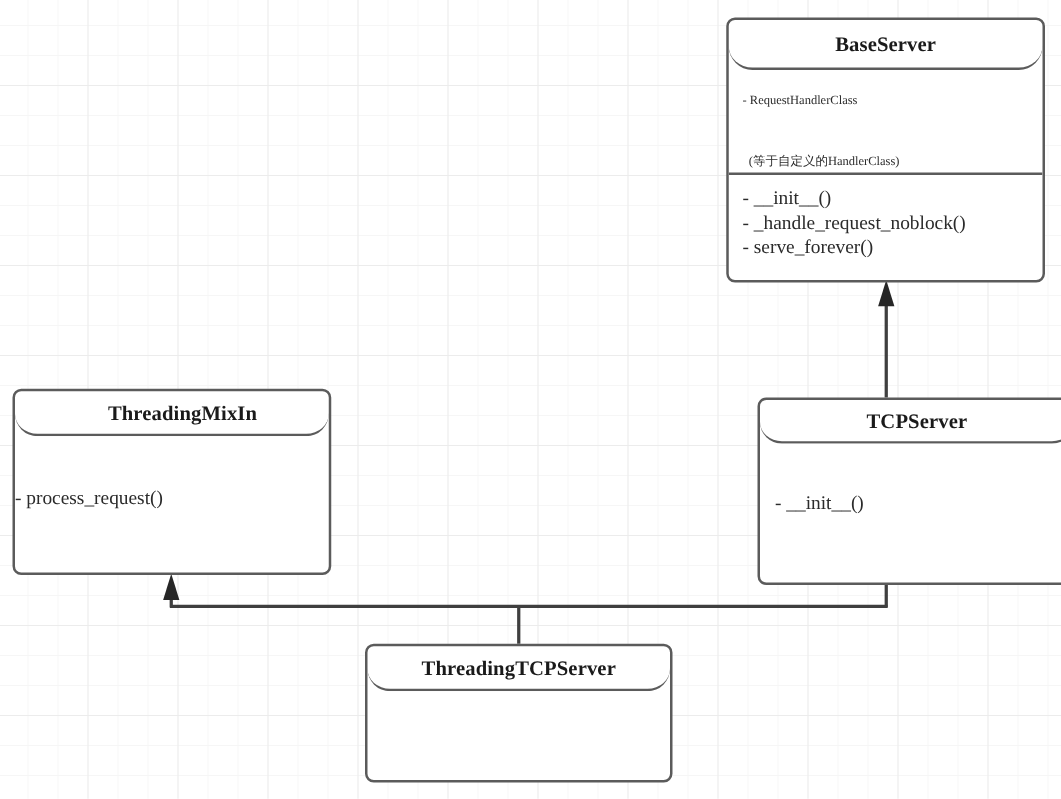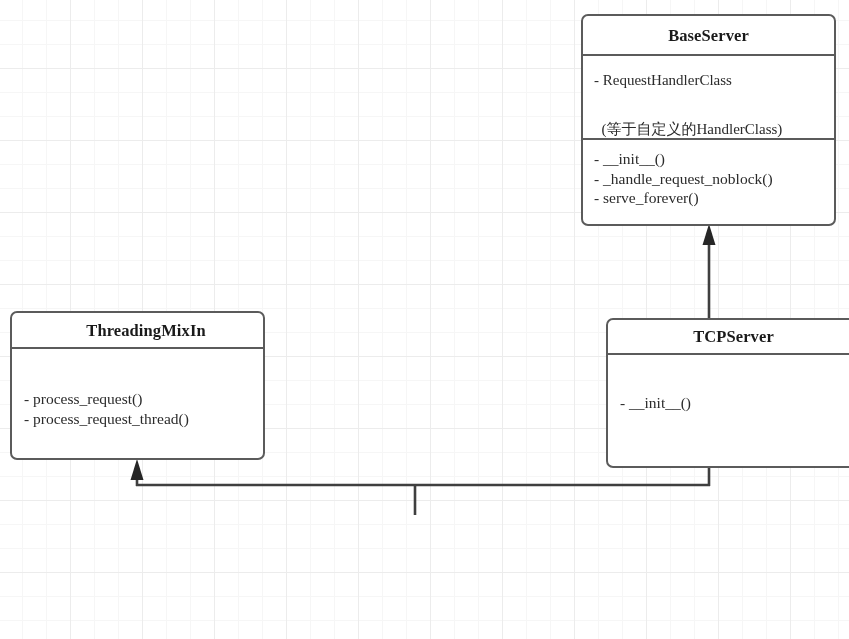--- a/index.html
+++ b/index.html
@@ -32,48 +32,49 @@
   }
   .uml-title {
     box-sizing: border-box;
     width: 100%;
     text-align: center;
     font-weight: bold;
     color: #1a1a1a;
     border-bottom: 2px solid #5b5b5b;
     letter-spacing: 0.1px;
     white-space: nowrap;
+    border-radius: 19px;
   }
   .uml-compartment {
     box-sizing: border-box;
     width: 100%;
     color: #2b2b2b;
     white-space: nowrap;
   }
   .uml-compartment + .uml-compartment {
     border-top: 2px solid #5b5b5b;
   }
   .uml-row {
     white-space: nowrap;
   }
   .uml-row.cjk {
     font-family: "Liberation Serif", "DejaVu Serif", serif;
     margin-top: 28px;
   }
   
   #box-baseserver { left: 581px; top: 14px; width: 255px; height: 212px; }
   #box-baseserver .uml-title { height: 40px; line-height: 39px; font-size: 16.5px; }
-  #box-baseserver .comp-attrs { height: 82px; padding: 14px 0 0 11px; font-size: 15px; }
+  #box-baseserver .comp-attrs { height: 82px; padding: 14px 0 0 11px; font-size: 10px; }
   #box-baseserver .comp-attrs .uml-row { line-height: 21px; }
   #box-baseserver .comp-ops { height: 84px; padding: 9px 0 0 11px; font-size: 15.5px; }
   #box-baseserver .comp-ops .uml-row { line-height: 19.5px; }
   
   #box-threadingmixin { left: 10px; top: 311px; width: 255px; height: 149px; }
   #box-threadingmixin .uml-title { height: 36px; line-height: 35px; font-size: 16.5px; padding-left: 17px; }
-  #box-threadingmixin .comp-ops { height: 109px; padding: 40px 0 0 12px; font-size: 15.5px; }
+  #box-threadingmixin .comp-ops { height: 109px; padding: 40px 0 0 0; font-size: 15.5px; }
   #box-threadingmixin .comp-ops .uml-row { line-height: 19.5px; }
   
   #box-tcpserver { left: 606px; top: 318px; width: 255px; height: 150px; }
   #box-tcpserver .uml-title { height: 35px; line-height: 34px; font-size: 16.5px; }
   #box-tcpserver .comp-ops { height: 90px; padding: 38px 0 0 12px; font-size: 15.5px; }
   #box-tcpserver .comp-ops .uml-row { line-height: 19.5px; }
   
   #box-threadingtcpserver { left: 292px; top: 515px; width: 246px; height: 111px; }
   #box-threadingtcpserver .uml-title { height: 36px; line-height: 35px; font-size: 16.5px; }
   #box-threadingtcpserver .comp-ops { height: 71px; }
@@ -118,25 +119,28 @@
       <div class="uml-row">- __init__()</div>
       <div class="uml-row">- _handle_request_noblock()</div>
       <div class="uml-row">- serve_forever()</div>
     </div>
   </div>
 
   <div class="uml-box" id="box-threadingmixin">
     <div class="uml-title">ThreadingMixIn</div>
     <div class="uml-compartment comp-ops">
       <div class="uml-row">- process_request()</div>
-      <div class="uml-row">- process_request_thread()</div>
     </div>
   </div>
 
   <div class="uml-box" id="box-tcpserver">
     <div class="uml-title">TCPServer</div>
     <div class="uml-compartment comp-ops">
       <div class="uml-row">- __init__()</div>
     </div>
   </div>
 
+  <div class="uml-box" id="box-threadingtcpserver">
+    <div class="uml-title">ThreadingTCPServer</div>
+    <div class="uml-compartment comp-ops"></div>
+  </div>
 
 </div>
 
 </body></html>

